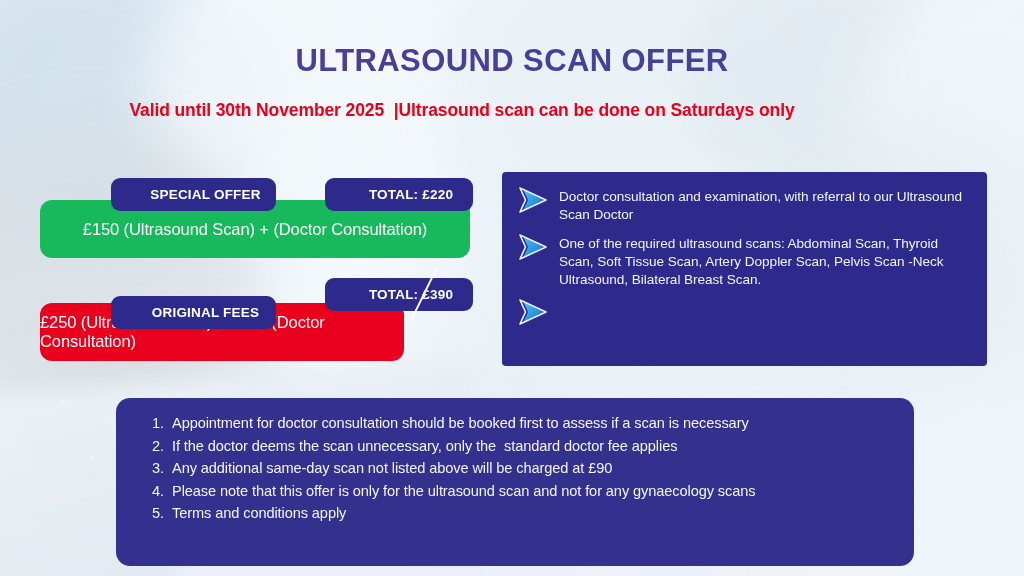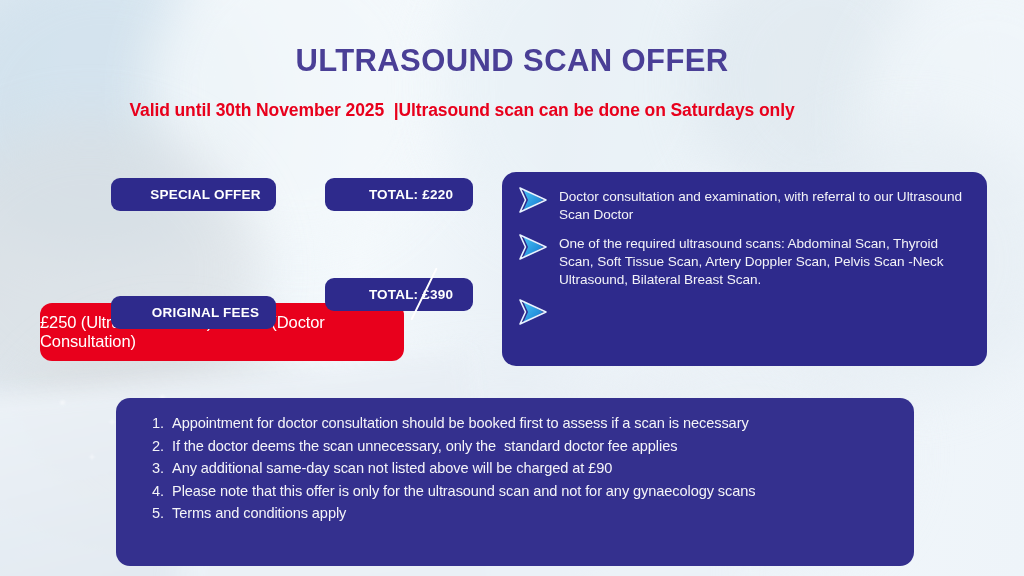--- a/index.html
+++ b/index.html
@@ -77,21 +77,21 @@
   #original-body { top:303px; width:364px; height:58px; background:#e8001c; }
   #badge-original { top:296px; left:71px; width:165px; }
   #badge-total-390 { top:278px; left:285px; width:148px; }
   #slash-390 { top:265px; left:383px; }
 
   .left-col { position:absolute; left:40px; top:0; width:440px; height:576px; }
 
   
   #includes-panel {
     position:absolute; left:502px; top:172px; width:485px; height:194px;
-    background:#2e2a8c; border-radius:14px;
+    background:#2e2a8c; border-radius:4px;
     padding:16px 18px 14px 14px;
     display:flex; flex-direction:column; gap:11px;
   }
   .bullet { display:flex; align-items:flex-start; gap:9px; }
   .bullet .arrow { flex:0 0 auto; width:34px; height:28px; margin-top:-2px; }
   .bullet .btext {
     color:#f2f2f7; font-size:13.6px; line-height:1.32; letter-spacing:-.05px;
   }
 
   
@@ -128,20 +128,23 @@
   <div class="speck" style="left:160px;top:395px;width:5px;height:5px;"></div>
   <div class="speck" style="left:90px;top:455px;width:4px;height:4px;"></div>
   <div class="speck" style="left:210px;top:430px;width:4px;height:4px;"></div>
 </div>
 
 <div id="title">ULTRASOUND SCAN OFFER</div>
 <div id="subtitle">Valid until 30th November 2025  |Ultrasound scan can be done on Saturdays only</div>
 
 <div class="left-col">
 
+  <div class="price-body" id="special-body">
+    <span>£150 (Ultrasound Scan) + (Doctor Consultation)</span>
+  </div>
   <div class="badge" id="badge-special">
     <span>SPECIAL OFFER</span>
   </div>
   <div class="badge" id="badge-total-290">
     <span>TOTAL: £220</span>
   </div>
 
   <div class="price-body" id="original-body">
     <span>£250 (Ultrasound Scan) + £140 (Doctor Consultation)</span>
   </div>

